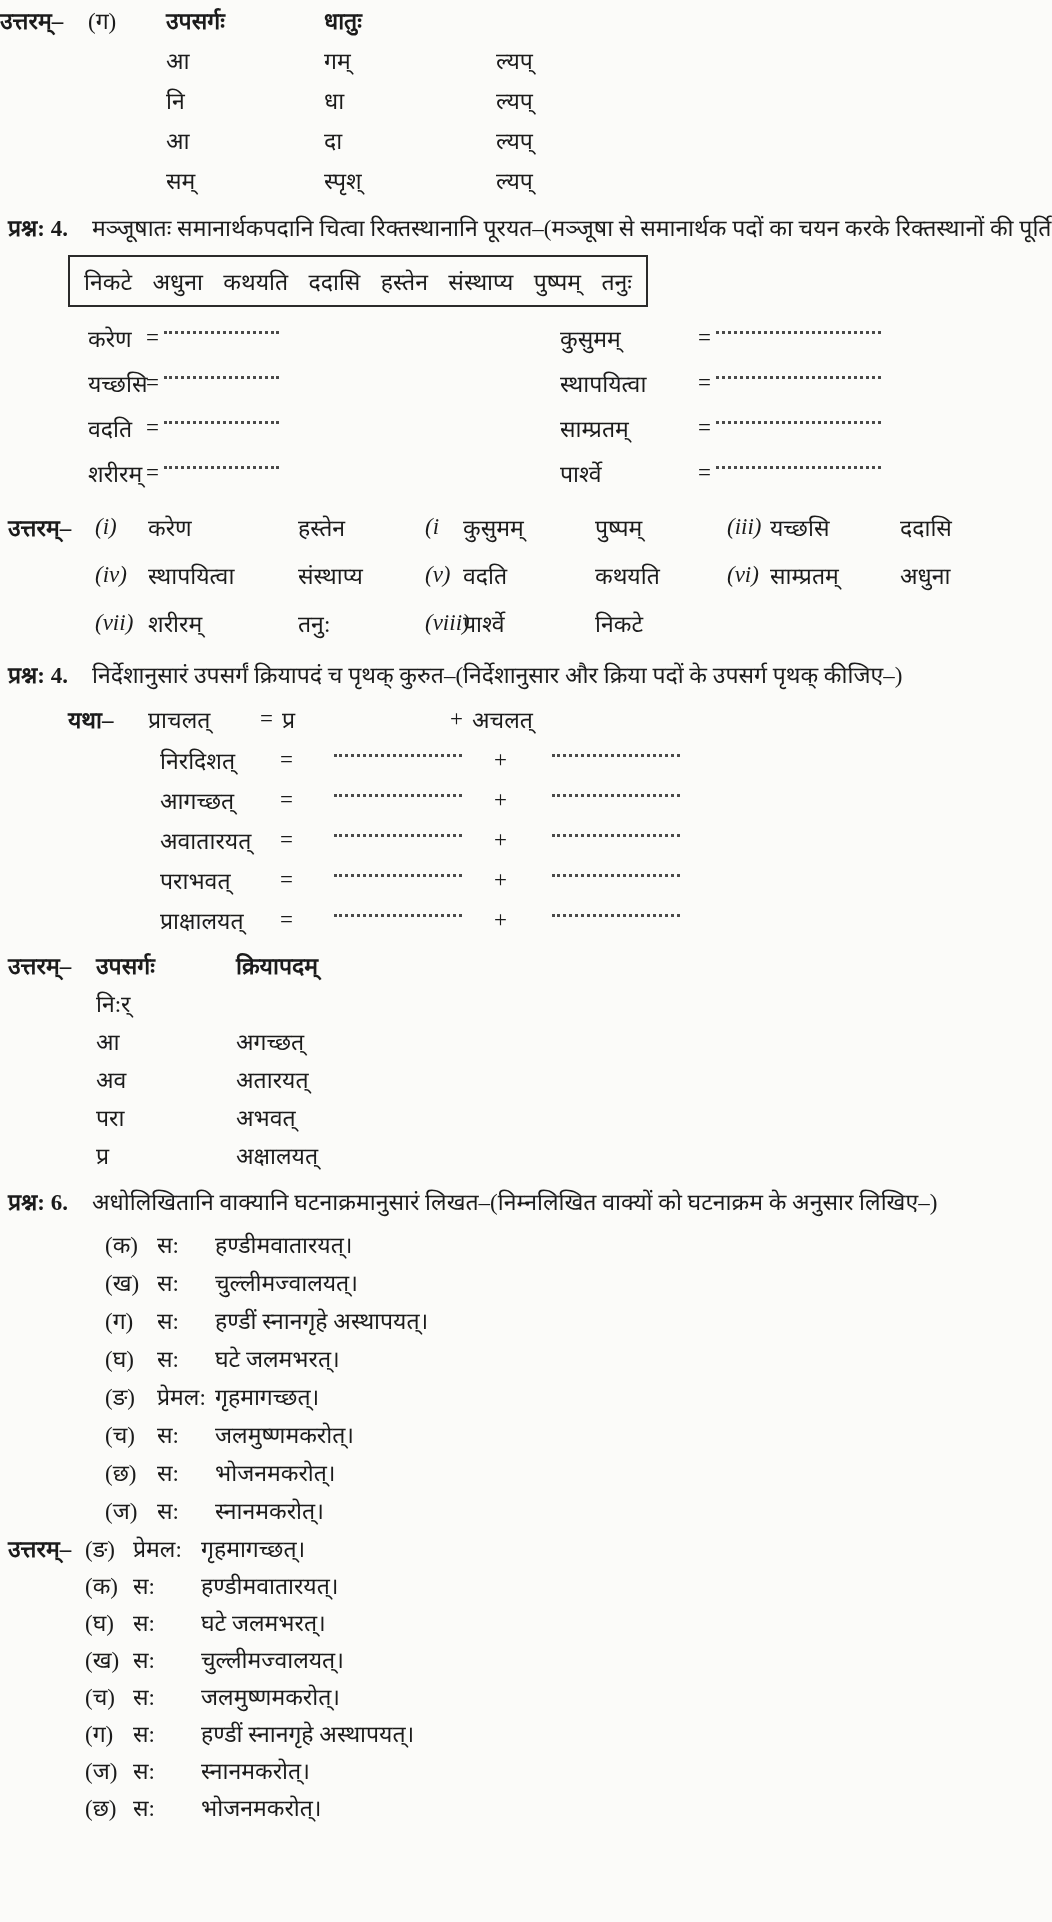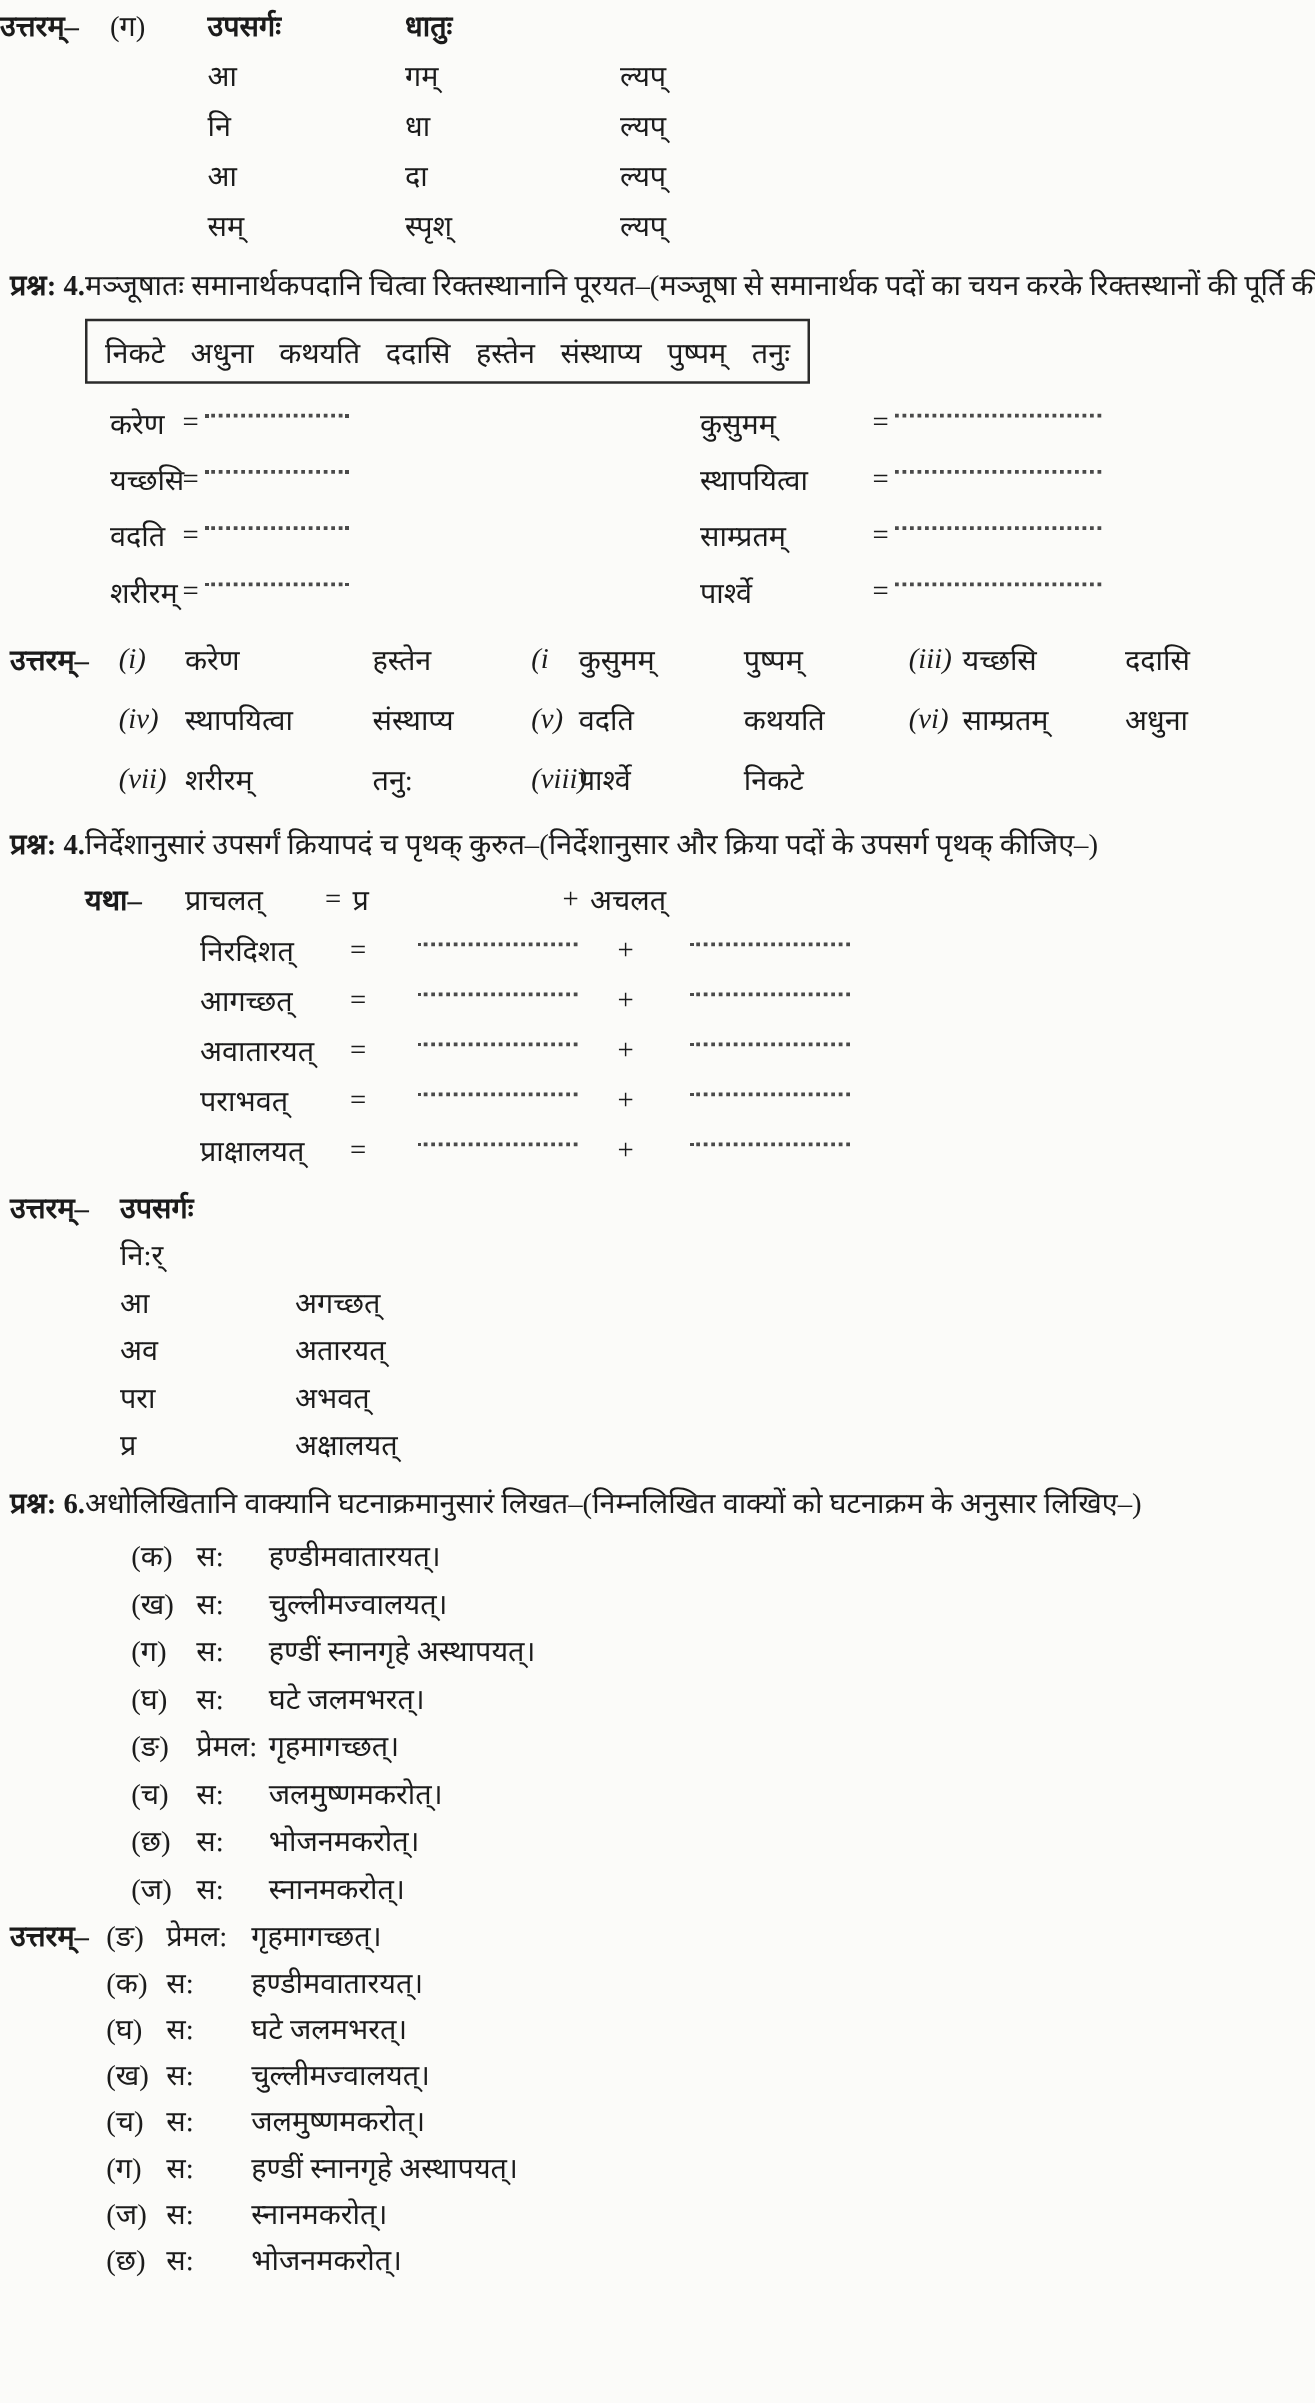--- a/index.html
+++ b/index.html
@@ -12,21 +12,21 @@
   }
   .page { padding-top:0; }
   .b { font-weight:bold; }
 
   
   .a3-row { display:grid; grid-template-columns:88px 78px 158px 172px auto; height:40px; align-items:center; }
   .a3-row .c { white-space:nowrap; }
 
   
   .qhead { margin:10px 0 4px 8px; padding-left:132px; text-indent:-132px; line-height:37px; width:1020px; }
-  .qlabel { font-weight:bold; margin-right:0; }
+  .qlabel { font-weight:bold; margin-right:24px; }
   .sa { font-weight:normal; }
   .hi { font-weight:normal; }
 
   
   .word-box { margin:8px 0 8px 68px; width:548px; border:2px solid #2b2b2b;
     padding:8px 14px; display:flex; justify-content:space-between; align-items:center; }
 
   
   .fill-row { display:grid; grid-template-columns:58px 18px 115px 281px 138px 18px 165px;
     margin-left:88px; height:45px; align-items:center; }
@@ -238,20 +238,21 @@
       <span class="dots"></span>
       <span>+</span>
       <span class="dots"></span>
     </div>
   </section>
 
   <section class="a5">
     <div class="a5-row">
       <span class="b">उत्तरम्–</span>
       <span class="b">उपसर्गः</span>
+      <span class="b">क्रियापदम्</span>
     </div>
     <div class="a5-row">
       <span></span>
       <span>नि:र्</span>
     </div>
     <div class="a5-row">
       <span></span>
       <span>आ</span>
       <span>अगच्छत्</span>
     </div>

